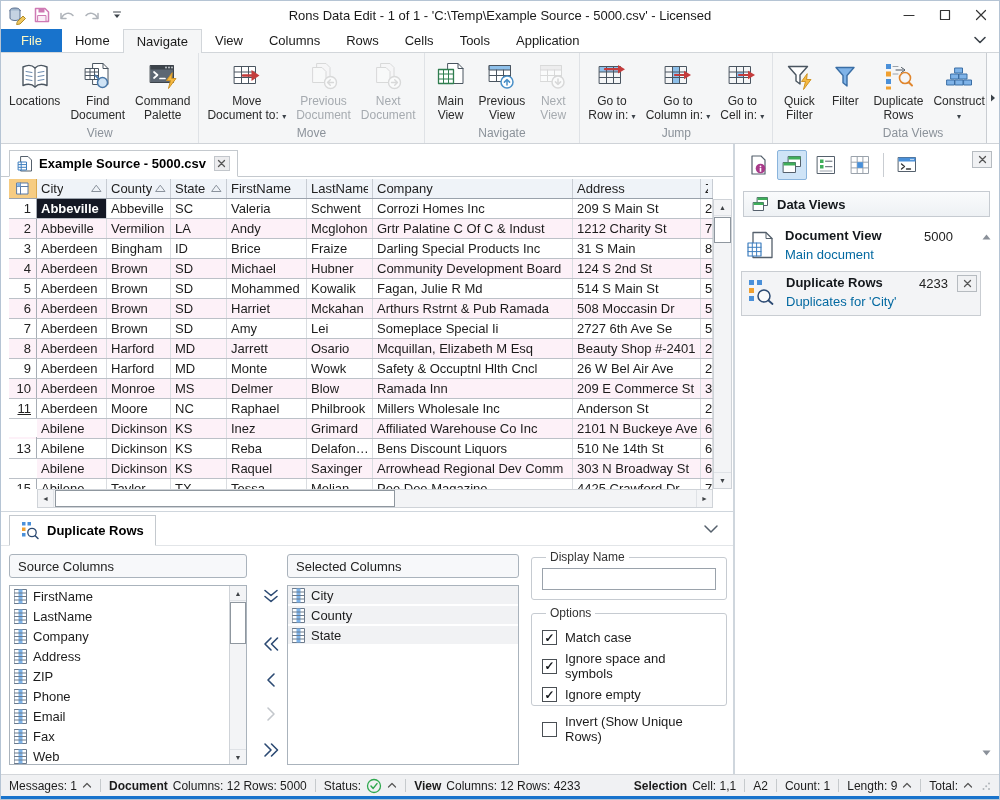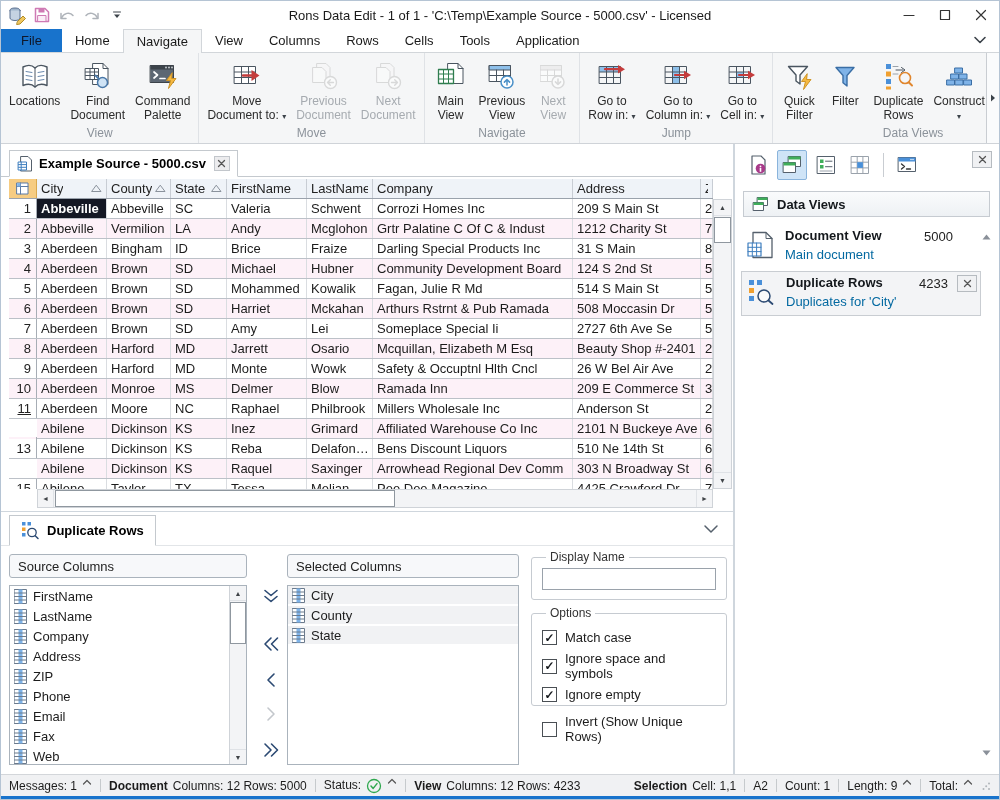--- a/index.html
+++ b/index.html
@@ -9,21 +9,21 @@
   
   .titlebar{position:absolute;top:0;left:0;right:0;height:28px;background:#fff;display:flex;align-items:center}
   .qat{display:flex;align-items:center;gap:5px;padding-left:6px;z-index:2}
   .qbtn{display:flex;align-items:center;justify-content:center;width:20px;height:20px}
   .title{position:absolute;left:0;right:0;text-align:center;font-size:13px;color:#1a1a1a;pointer-events:none}
   .wincontrols{margin-left:auto;display:flex;height:100%;z-index:2}
   .wcbtn{width:36px;display:flex;align-items:center;justify-content:center}
   
   .menubar{position:absolute;top:28px;left:0;right:0;height:23px;background:#fff;display:flex;align-items:stretch;z-index:3}
   .mtab{padding:0 13px;display:flex;align-items:center;font-size:13px;color:#1a1a1a;white-space:nowrap}
-  .mtab.file{background:var(--accent);color:#0f172a;padding:0 20px;font-weight:normal}
+  .mtab.file{background:var(--accent);color:#fef9c3;padding:0 20px;font-weight:normal}
   .mtab.active{background:#f5f6f7;border:1px solid #d2d6da;border-bottom:none;margin-bottom:-1px}
   .menu-collapse{margin-left:auto;display:flex;align-items:center;padding-right:12px}
   
   .ribbon{position:absolute;top:51px;left:0;right:0;height:92px;background:#f5f6f7;border-top:1px solid #d2d6da;border-bottom:1px solid #cfd3d8;display:flex;overflow:hidden}
   .rgroup{display:flex;flex-direction:column;border-right:1px solid #dfe2e6;padding:3px 3px 0;flex:none}
   .rbuttons{display:flex;align-items:stretch;flex:1}
   .rbtn{min-width:46px;padding:2px 5px 0;display:flex;flex-direction:column;align-items:center;font-size:12px;line-height:14px;color:#2b2b2b;text-align:center;white-space:nowrap}
   .rbtn .ricon{height:36px;display:flex;align-items:center;justify-content:center}
   .rbtn.disabled{color:#a6abb0}
   .rbtn.disabled .ricon{filter:grayscale(1) opacity(.5)}
@@ -93,21 +93,21 @@
   .rp-item.boxed{background:#f3f4f6;border:1px solid #c9cdd2}
   .rp-icon{position:absolute;left:4px;top:5px}
   .rp-title{position:absolute;left:44px;top:3px;font-weight:bold;font-size:13px;color:#14181c}
   .rp-sub{position:absolute;left:44px;top:22px;font-size:13px;color:#0369a1}
   .rp-val{position:absolute;right:28px;top:4px;font-size:13px;color:#222}
   .rp-x{position:absolute;right:3px;top:3px;width:20px;height:17px;border:1px solid #b6bbc0;background:#f0f1f3;display:flex;align-items:center;justify-content:center}
   .rp-scrollup{position:absolute;right:8px;top:90px}
   .rp-scrolldown{position:absolute;right:8px;top:606px}
   
   .statusbar{position:absolute;left:0;right:0;bottom:3px;height:22px;background:#f0f1f3;border-top:1px solid #d3d6da;display:flex;align-items:center;font-size:12px;color:#1c1c1c;padding:0 8px;gap:8px}
-  .sseg{display:flex;gap:5px;white-space:nowrap}
+  .sseg{display:flex;align-items:center;gap:5px;white-space:nowrap}
   .sep{width:1px;height:13px;background:#c6cacd;flex:none}
   .sright{margin-left:auto;display:flex;align-items:center;gap:8px}
   .accent-strip{position:absolute;left:0;right:0;bottom:0;height:3px;background:var(--accent)}
   b{font-weight:bold}
 </style>
 </head>
 <body>
 
 <div class="window" style="--accent:#1873cc">
 

